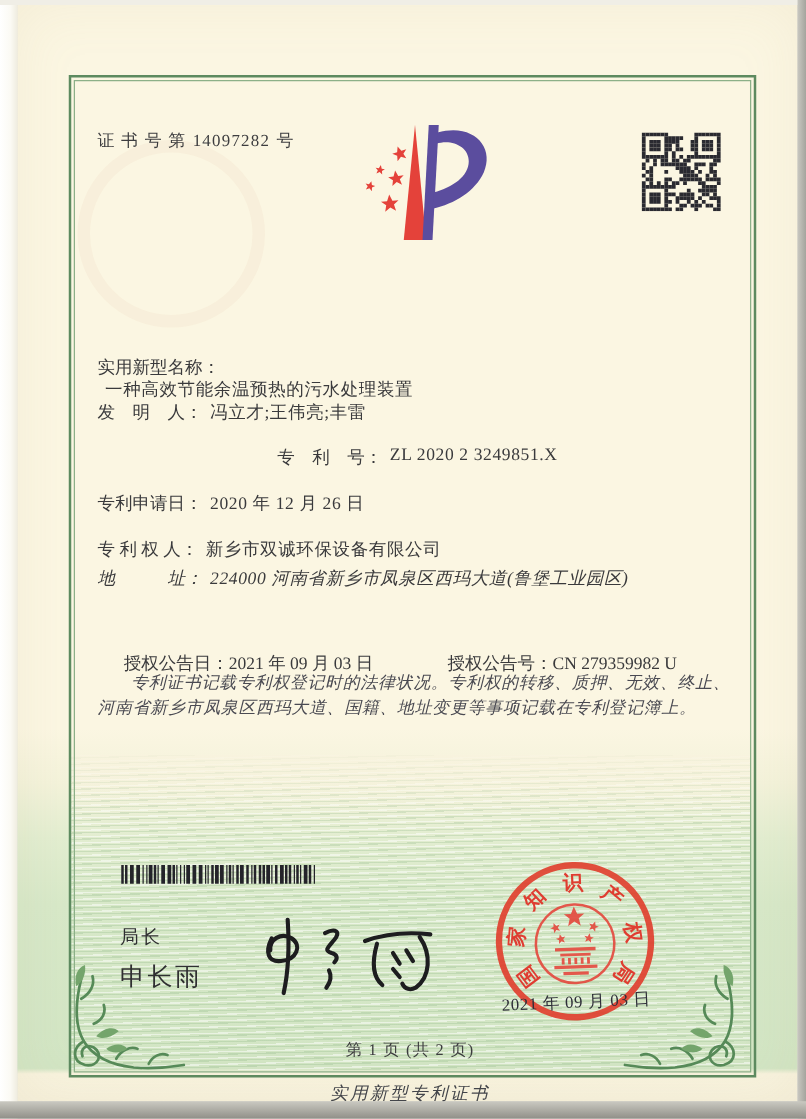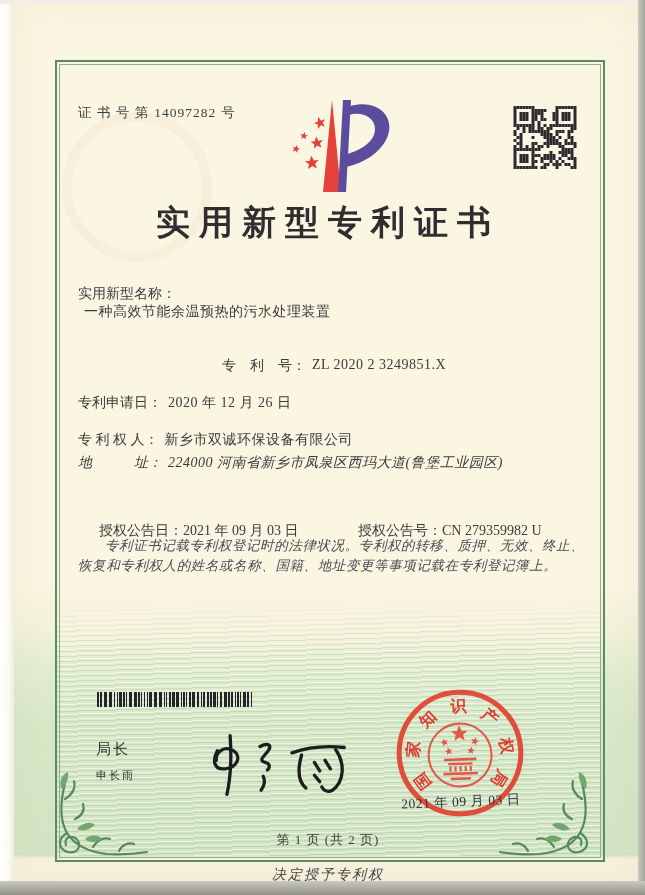--- a/index.html
+++ b/index.html
@@ -48,21 +48,21 @@
 
   .legal{position:absolute;left:64px;top:532px;width:512px;font-size:13.5px;line-height:19.6px;
     color:#4a4a52;font-style:italic;}
   .legal p{margin:0;text-indent:2em;letter-spacing:0.6px;}
 
   .barcode{position:absolute;left:83px;top:688px;width:158px;height:15px;display:flex;align-items:stretch;}
   .barcode .bar{background:#24242a;height:100%;flex:none;}
   .barcode .sp{flex:none;height:100%;}
 
   .director-title{position:absolute;left:82px;top:736px;font-size:15px;color:#2f2f31;letter-spacing:2px;}
-  .director-name{position:absolute;left:82px;top:764px;font-size:11px;color:#2f2f31;letter-spacing:2px;}
+  .director-name{position:absolute;left:82px;top:764px;font-size:20px;color:#2f2f31;letter-spacing:2px;}
   .signature{position:absolute;left:182px;top:722px;width:160px;height:75px;}
 
   .seal{position:absolute;left:371px;top:674px;width:150px;height:150px;transform:rotate(-2deg);}
   .seal-date{position:absolute;left:366px;top:789px;width:162px;text-align:center;
     font-size:13.5px;color:#2e2e38;letter-spacing:0.5px;transform:rotate(-2.5deg);white-space:pre;}
 
   .page-info{position:absolute;left:41px;top:827px;width:546px;text-align:center;
     font-size:13px;color:#3c3c3e;letter-spacing:1px;white-space:pre;}
   .back-note{position:absolute;left:41px;top:862px;width:546px;text-align:center;
     font-size:14px;color:#43454a;font-style:italic;letter-spacing:2px;}
@@ -375,25 +375,28 @@
         <rect x="15" y="60" width="3" height="3" fill="#2a2a30"></rect>
         <rect x="18" y="60" width="3" height="3" fill="#2a2a30"></rect>
         <rect x="21" y="60" width="3" height="3" fill="#2a2a30"></rect>
         <rect x="27" y="60" width="3" height="3" fill="#2a2a30"></rect>
         <rect x="30" y="60" width="3" height="3" fill="#2a2a30"></rect>
         <rect x="42" y="60" width="3" height="3" fill="#2a2a30"></rect>
         <rect x="57" y="60" width="3" height="3" fill="#2a2a30"></rect>
         <rect x="60" y="60" width="3" height="3" fill="#2a2a30"></rect>
       </svg>
 
-    <div class="title">实用新型专利证书</div>
 
     <div class="field-row row0">
       <span class="field-label">实用新型名称：</span>
       <span class="field-value">一种高效节能余温预热的污水处理装置</span>
+    </div>
+    <div class="field-row row1">
+      <span class="field-label">发　明　人：</span>
+      <span class="field-value">冯立才;王伟亮;丰雷</span>
     </div>
     <div class="field-row row2">
       <span class="field-label">专　利　号：</span>
       <span class="field-value">ZL 2020 2 3249851.X</span>
     </div>
     <div class="field-row row3">
       <span class="field-label">专利申请日：</span>
       <span class="field-value">2020 年 12 月 26 日</span>
     </div>
     <div class="field-row row4">
@@ -406,21 +409,21 @@
     </div>
 
     <div class="grant-row">
       <span>授权公告日：</span><span>2021 年 09 月 03 日</span>
       <span class="grant-no">
         <span>授权公告号：</span><span>CN 279359982 U</span>
       </span>
     </div>
 
     <div class="legal">
-      <p>专利证书记载专利权登记时的法律状况。专利权的转移、质押、无效、终止、恢复和专利权人的姓名或名称、国籍、地址变更等事项记载在专利登记簿上。</p>
+      <p>专利证书记载专利权登记时的法律状况。专利权的转移、质押、无效、终止、河南省新乡市凤泉区西玛大道、国籍、地址变更等事项记载在专利登记簿上。</p>
     </div>
 
     <div class="barcode" id="barcode">
         <div class="bar" style="width: 2px;"></div>
         <div class="sp" style="width: 1px;"></div>
         <div class="bar" style="width: 2px;"></div>
         <div class="sp" style="width: 2px;"></div>
         <div class="bar" style="width: 3px;"></div>
         <div class="sp" style="width: 2px;"></div>
         <div class="bar" style="width: 3px;"></div>
@@ -552,18 +555,18 @@
         <rect x="73" y="87" width="2.2" height="5"></rect>
         <rect x="78" y="87" width="2.2" height="5"></rect>
         <rect x="83" y="87" width="2.2" height="5"></rect>
         <rect x="57" y="93" width="34" height="2.6"></rect>
         <rect x="64" y="98" width="20" height="2.6"></rect>
       </g>
     </svg>
     <div class="seal-date">2021 年 09 月 03 日</div>
 
     <div class="page-info">第 1 页 (共 2 页)</div>
-    <div class="back-note">决定授予专利权</div>
+    <div class="back-note">实用新型专利证书</div>
   </div>
 
   <div class="edge edge-right"></div>
   <div class="edge edge-bottom"></div>
 </div>
 
 </body></html>

